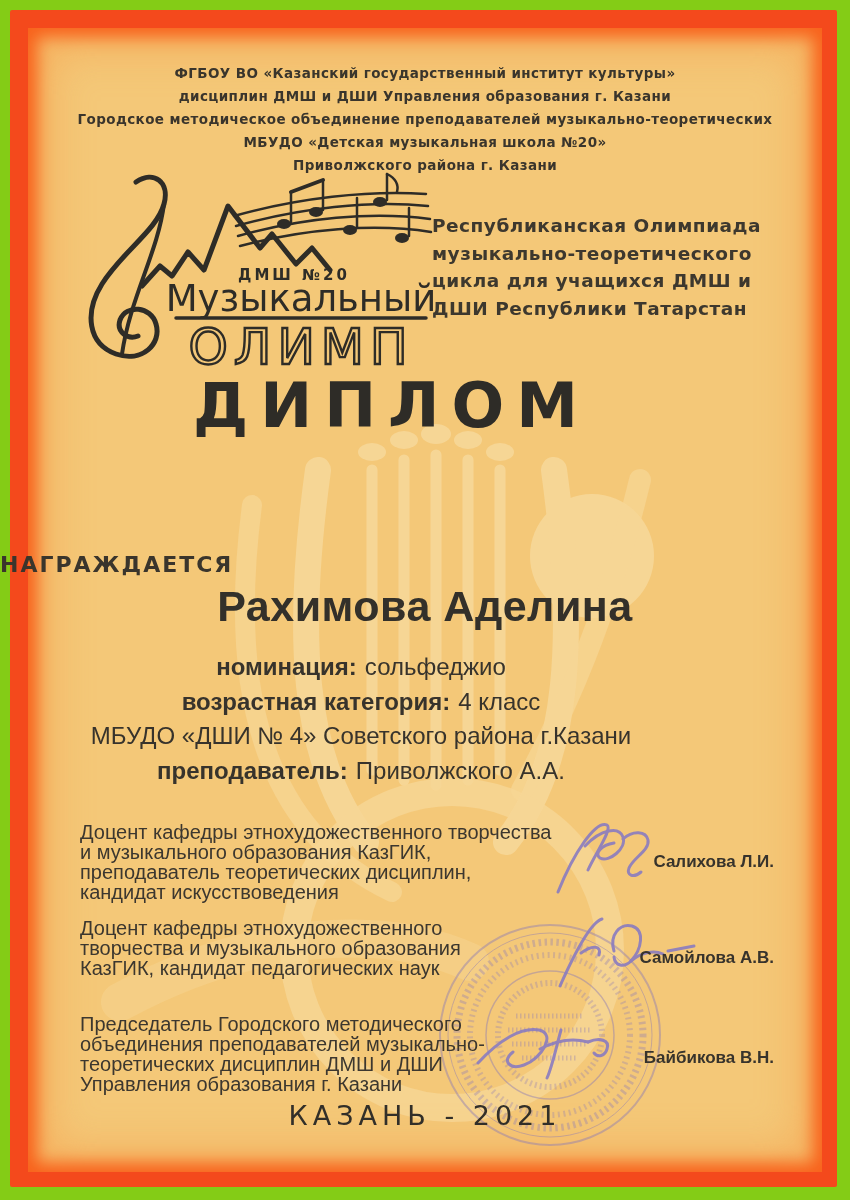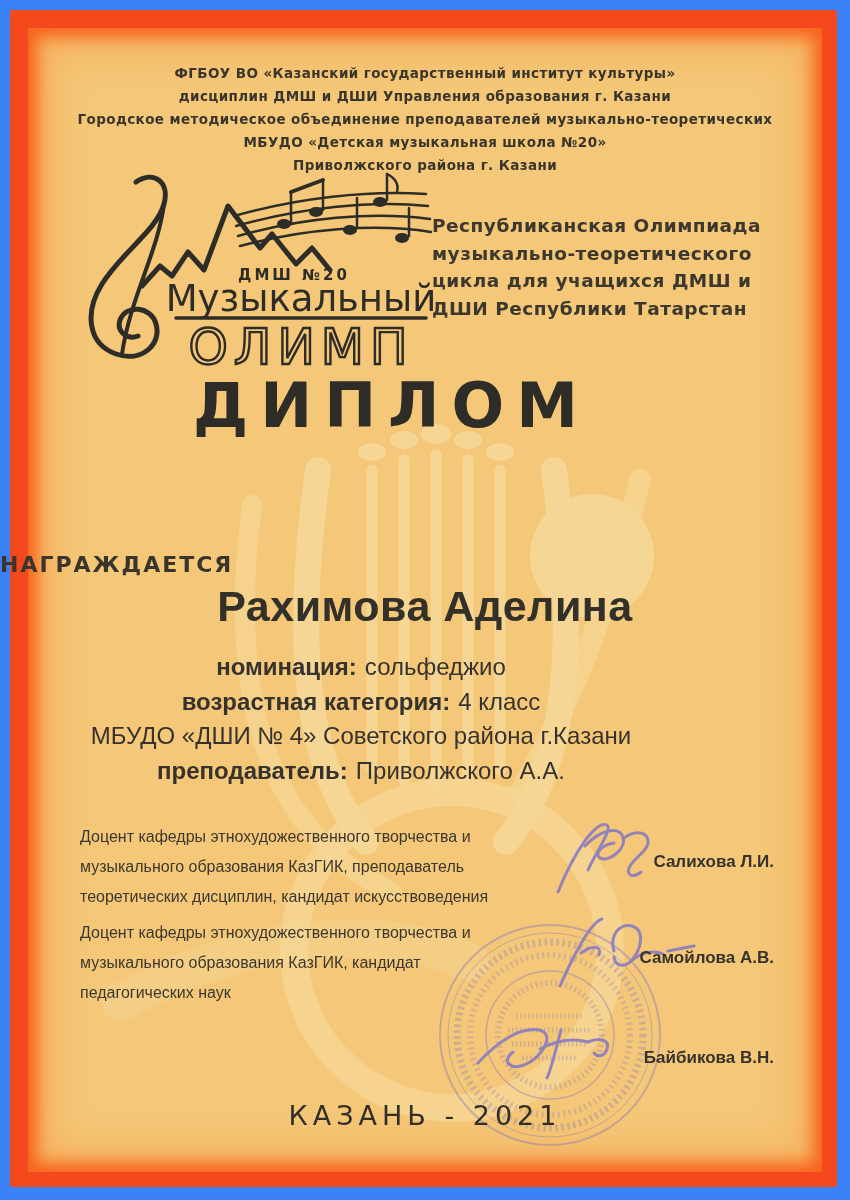--- a/index.html
+++ b/index.html
@@ -1,16 +1,16 @@
 <!DOCTYPE html>
 <html><head>
 <meta charset="utf-8">
 <style>
   html,body{margin:0;padding:0;background:#ffffff;}
-  .page{position:relative;width:850px;height:1200px;background:#3b82f6;overflow:hidden;
+  .page{position:relative;width:850px;height:1200px;background:#84cc16;overflow:hidden;
         font-family:"Liberation Sans","DejaVu Sans",sans-serif;}
   
   .frame{position:absolute;left:10px;top:10px;right:13px;bottom:13px;background:#f4491c;border-radius:2px;}
   .paper{position:absolute;left:28px;top:28px;right:28px;bottom:28px;background:#f4c878;
          box-shadow:inset 0 0 16px 9px #f8621c, inset 0 0 40px 24px rgba(248,145,60,.40);}
   .layer{position:absolute;left:0;top:0;width:850px;height:1200px;pointer-events:none;}
 
   
   .header{position:absolute;left:60px;right:60px;top:62px;text-align:center;color:#3a352c;
           font-family:"DejaVu Sans","Liberation Sans",sans-serif;font-weight:bold;
@@ -37,21 +37,21 @@
          font-size:22px;letter-spacing:2px;}
   .recipient{position:absolute;left:0;width:850px;top:582px;text-align:center;color:#33302a;
          font-weight:bold;font-size:43px;letter-spacing:.5px;}
 
   .fields{position:absolute;left:0;width:722px;top:650px;text-align:center;color:#37332c;font-size:24px;}
   .fields .row{line-height:34.5px;}
   .f-label{font-weight:bold;margin-right:8px;}
   .f-label:empty{margin:0;}
 
   
-  .sig-title{position:absolute;left:80px;color:#3c372f;font-size:16px;line-height:30px;}
+  .sig-title{position:absolute;left:80px;color:#3c372f;font-size:20px;line-height:20px;}
   .sig-name{position:absolute;right:76px;color:#37332c;font-size:17px;font-weight:bold;}
   .t1{top:822px;width:480px;}
   .t2{top:918px;width:440px;}
   .t3{top:1014px;width:470px;}
   .n1{top:852px;margin-left:8px;} .n2{top:948px;} .n3{top:1048px;}
 
   .footer{position:absolute;left:0;width:850px;top:1100px;text-align:center;color:#322f29;
          font-family:"DejaVu Sans","Liberation Sans",sans-serif;font-weight:normal;
          font-size:27px;letter-spacing:5px;}
 </style>
@@ -194,16 +194,17 @@
       <path d="M588,1042 C600,1037 610,1040 607,1049 C605,1056 598,1058 594,1053"></path>
     </g>
   </svg>
 
   <div class="sig-title t1">Доцент кафедры этнохудожественного творчества и музыкального образования КазГИК, преподаватель теоретических дисциплин, кандидат искусствоведения</div>
   <div class="sig-name n1">Салихова Л.И.</div>
 
   <div class="sig-title t2">Доцент кафедры этнохудожественного творчества и музыкального образования КазГИК, кандидат педагогических наук</div>
   <div class="sig-name n2">Самойлова А.В.</div>
 
+  <div class="sig-title t3">Председатель Городского методического объединения преподавателей музыкально-теоретических дисциплин ДМШ и ДШИ Управления образования г. Казани</div>
   <div class="sig-name n3">Байбикова В.Н.</div>
 
   <div class="footer">КАЗАНЬ - 2021</div>
 </div>
 
 </body></html>

